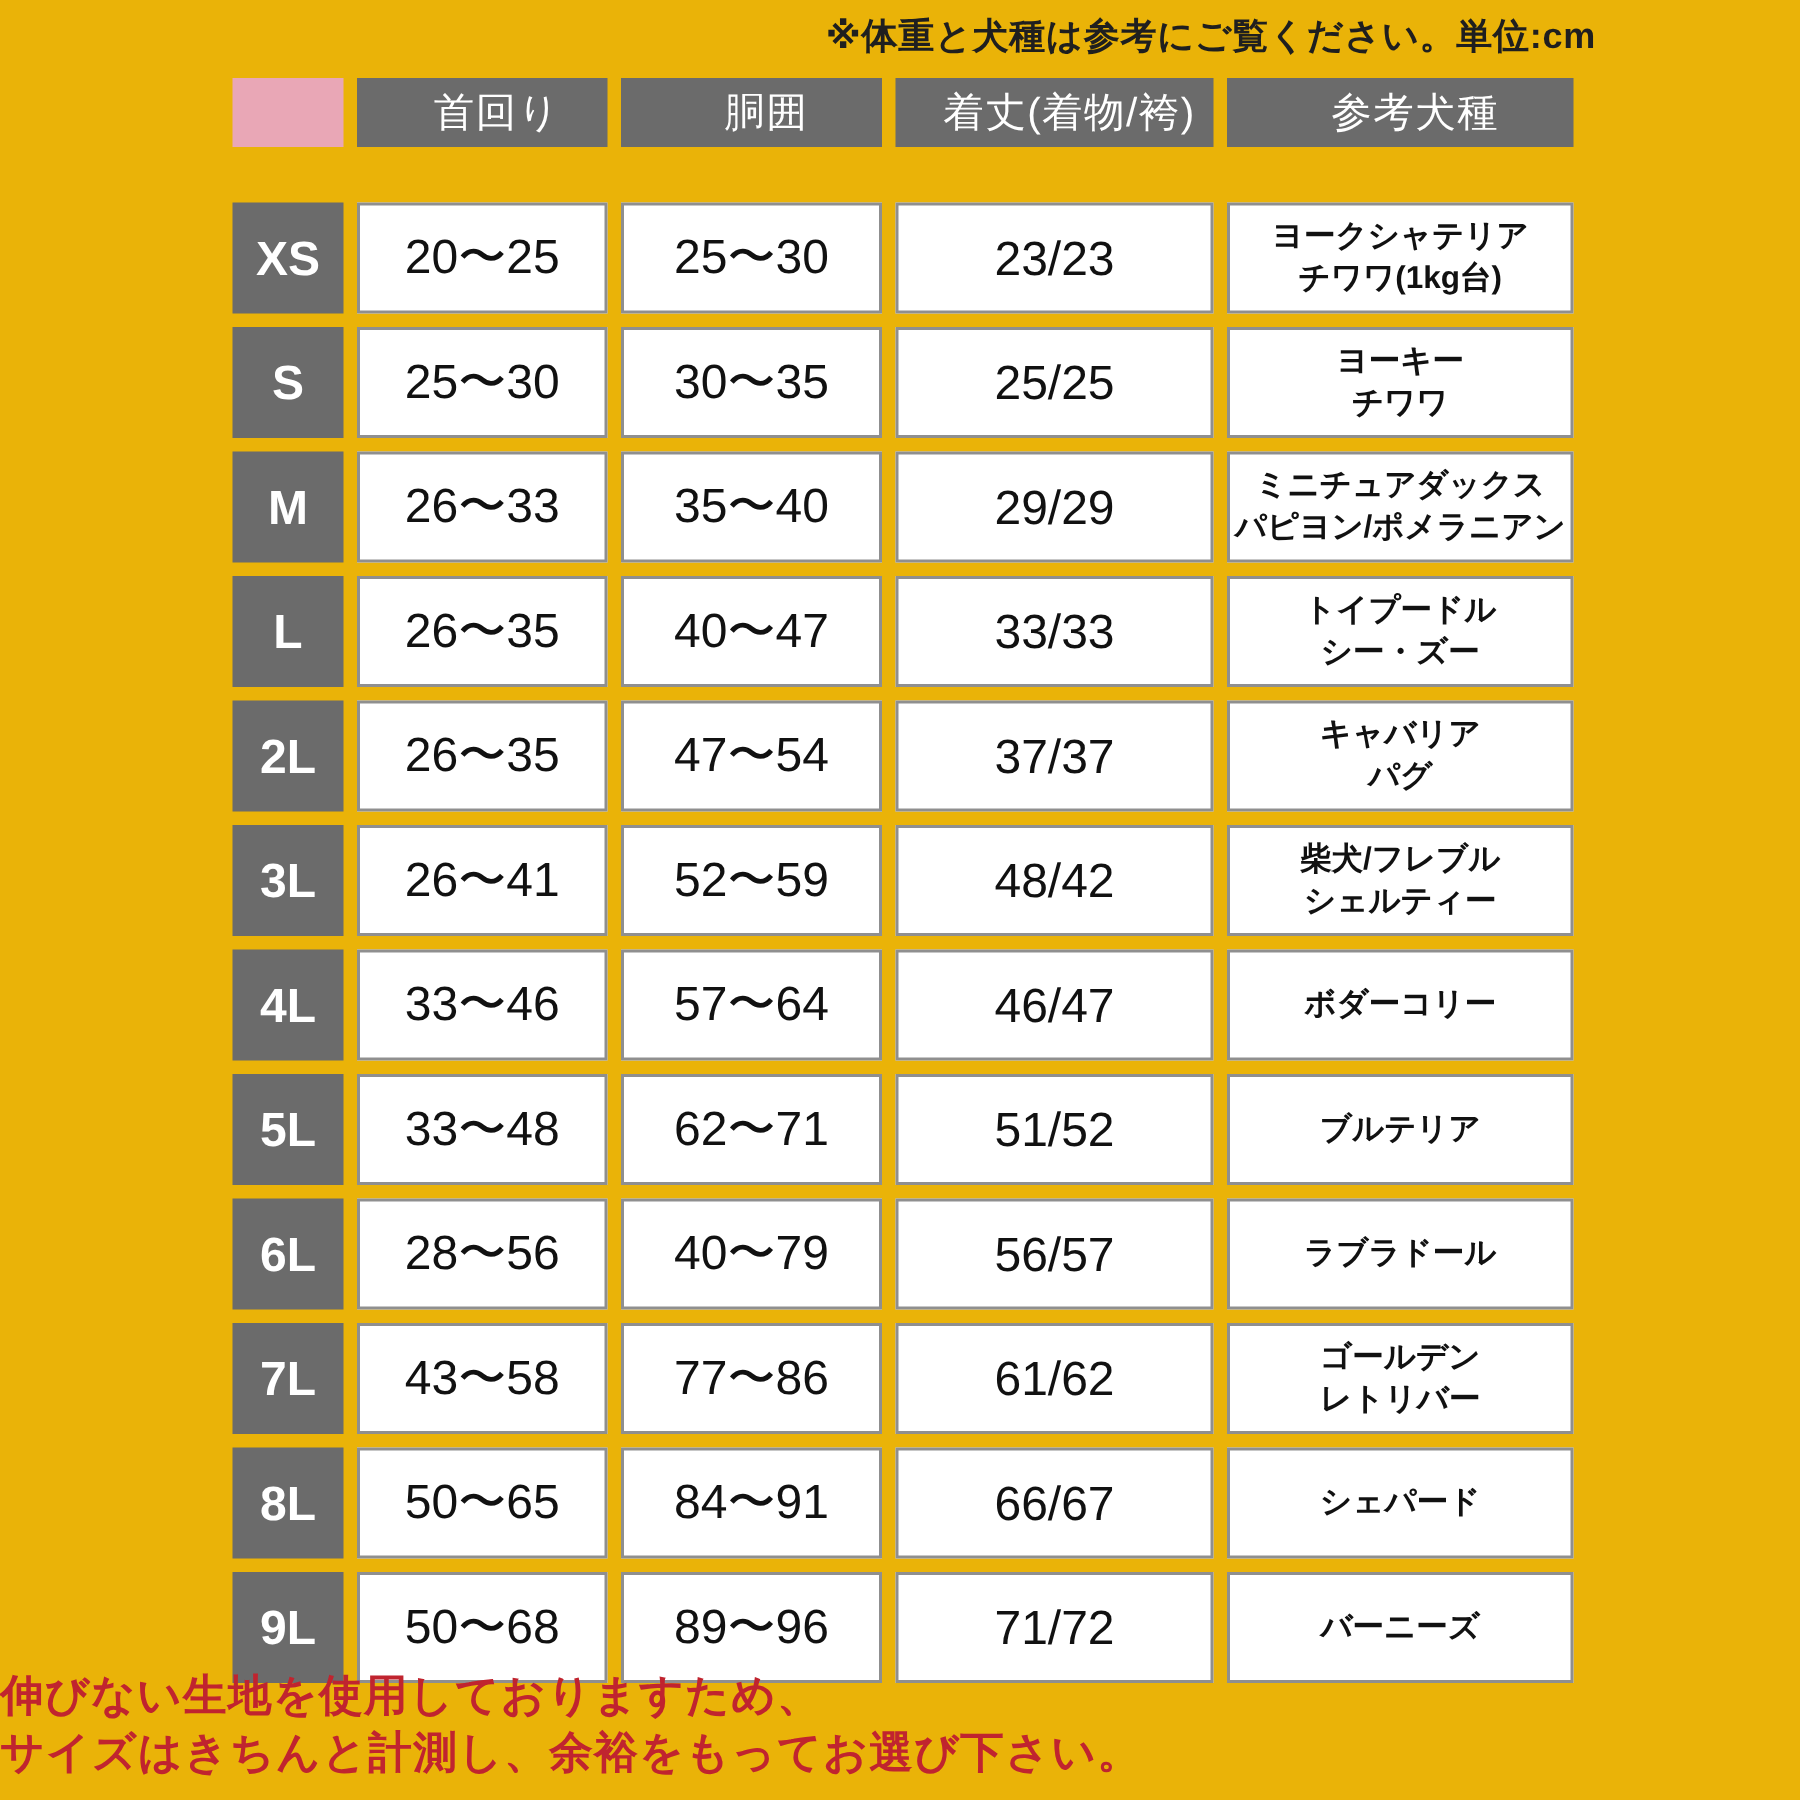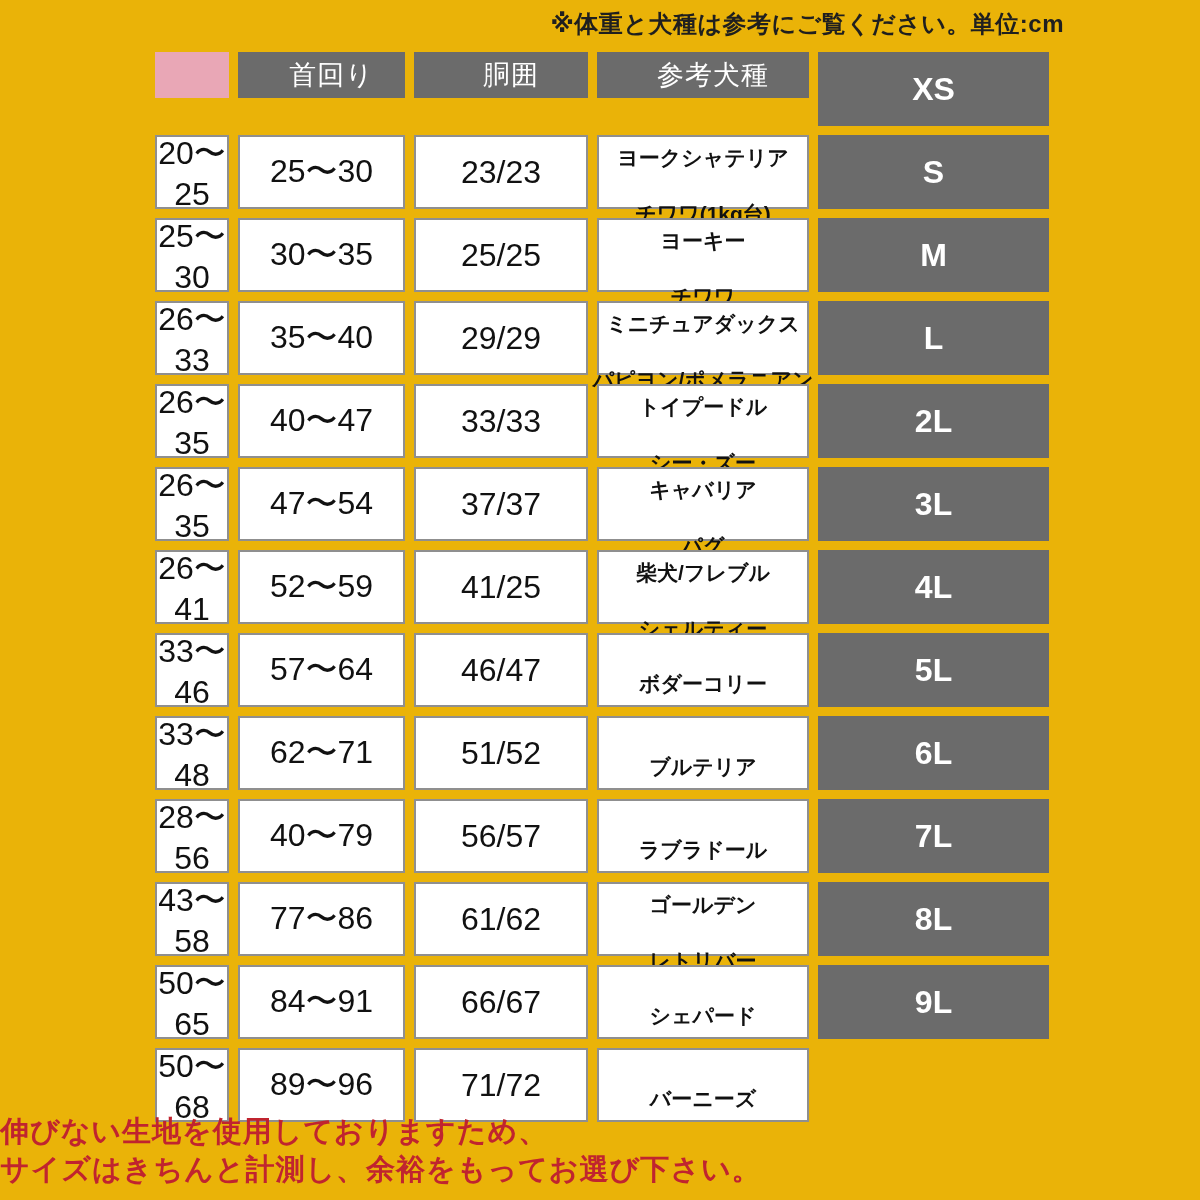--- a/index.html
+++ b/index.html
@@ -62,21 +62,21 @@
     color: #111111;
     font-size: 32px;
     text-align: center;
   }
   .cell-breed {
     font-size: 21px;
     font-weight: bold;
     line-height: 1.35;
     color: #111111;
   }
-  .cell-breed .breed-line { white-space: nowrap; margin-top: 28px; }
+  .cell-breed .breed-line { white-space: nowrap; }
 
   .footer {
     position: absolute;
     top: 1112px; left: 0;
     width: 1200px;
     text-align: left;
     color: #c0242f;
     font-size: 29px;
     font-weight: bold;
     line-height: 1.32;
@@ -87,20 +87,21 @@
 <body>
 
 <div class="page">
 
   <div class="note">※体重と犬種は参考にご覧ください。単位:cm</div>
 
   <div class="size-table" id="size-table">
       <div class="cell-corner hrow"></div>
       <div class="cell-head hrow">首回り</div>
       <div class="cell-head hrow">胴囲</div>
+      <div class="cell-head hrow">着丈(着物/袴)</div>
       <div class="cell-head hrow">参考犬種</div>
       <div class="cell-size">XS</div>
       <div class="cell-data">20〜25</div>
       <div class="cell-data">25〜30</div>
       <div class="cell-data">23/23</div>
       <div class="cell-data cell-breed">
         <div class="breed-line">ヨークシャテリア</div>
         <div class="breed-line">チワワ(1kg台)</div>
       </div>
       <div class="cell-size">S</div>
@@ -131,21 +132,21 @@
       <div class="cell-data">26〜35</div>
       <div class="cell-data">47〜54</div>
       <div class="cell-data">37/37</div>
       <div class="cell-data cell-breed">
         <div class="breed-line">キャバリア</div>
         <div class="breed-line">パグ</div>
       </div>
       <div class="cell-size">3L</div>
       <div class="cell-data">26〜41</div>
       <div class="cell-data">52〜59</div>
-      <div class="cell-data">41/25</div>
+      <div class="cell-data">48/42</div>
       <div class="cell-data cell-breed">
         <div class="breed-line">柴犬/フレブル</div>
         <div class="breed-line">シェルティー</div>
       </div>
       <div class="cell-size">4L</div>
       <div class="cell-data">33〜46</div>
       <div class="cell-data">57〜64</div>
       <div class="cell-data">46/47</div>
       <div class="cell-data cell-breed">
         <div class="breed-line">ボダーコリー</div>

